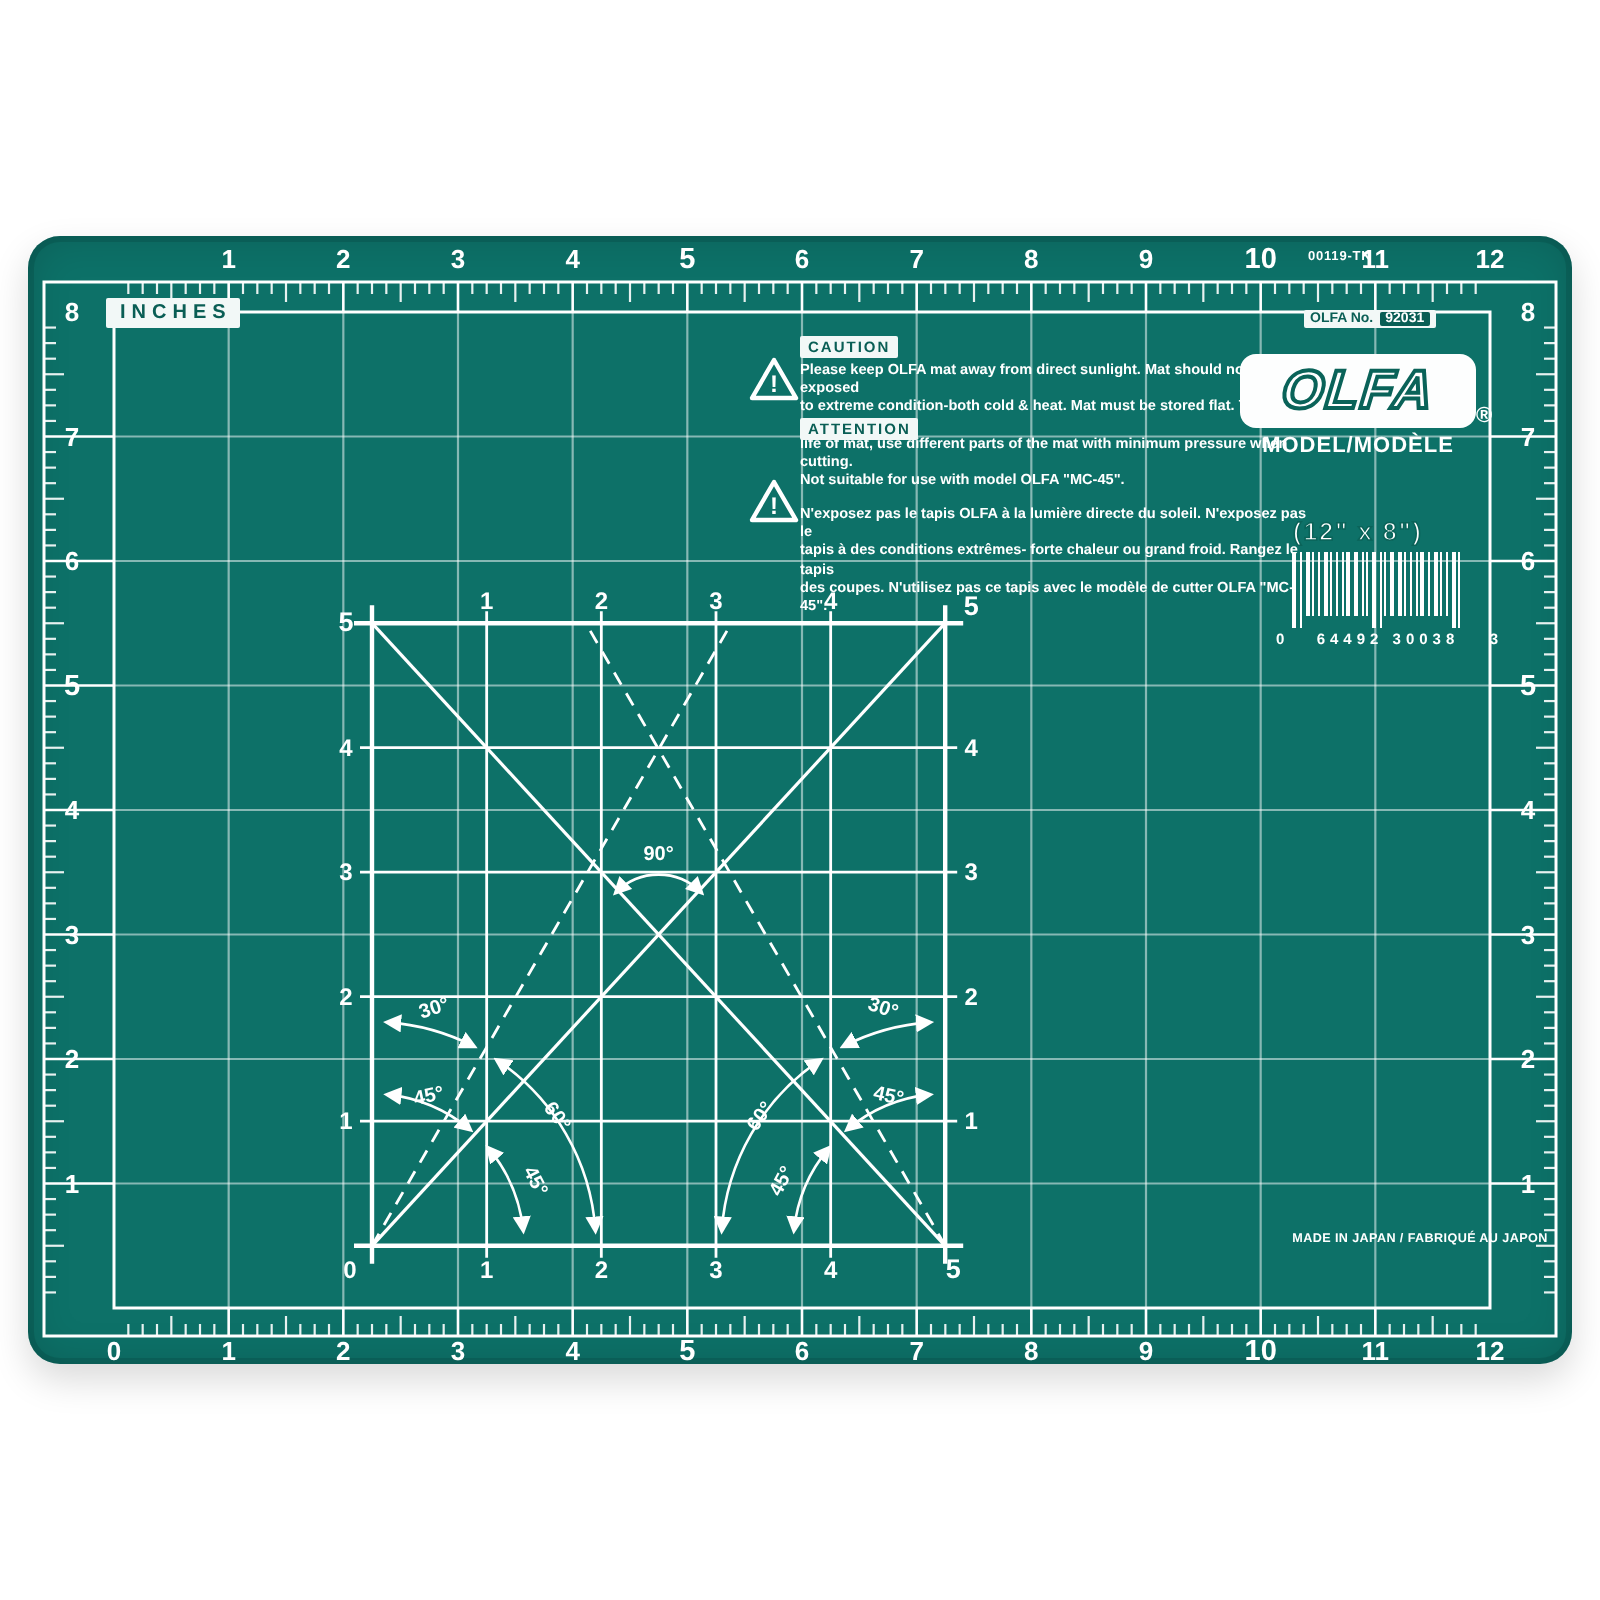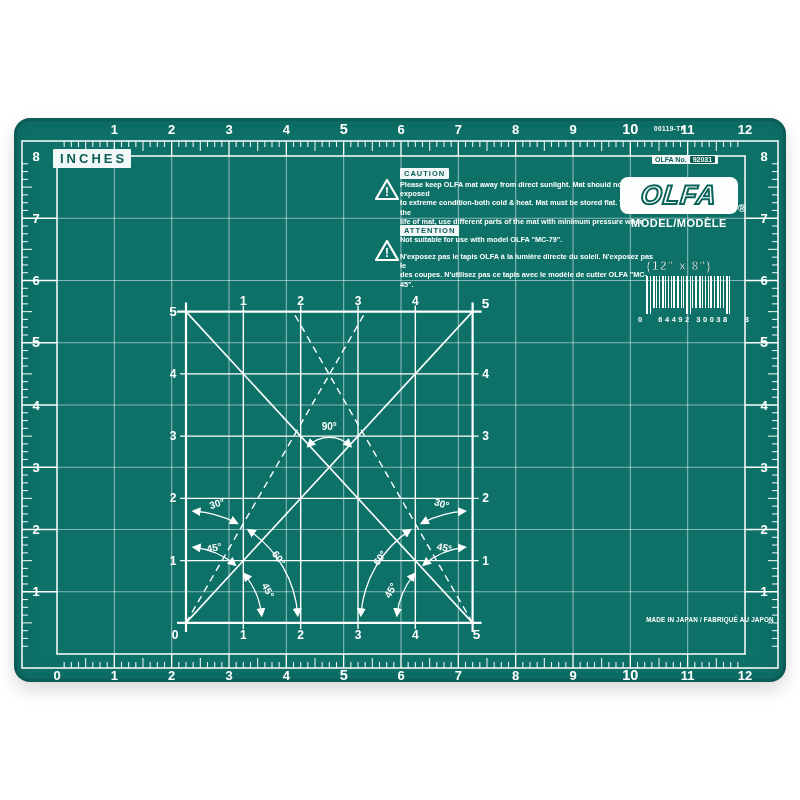--- a/index.html
+++ b/index.html
@@ -9,26 +9,26 @@
        border-radius:16px;
        box-shadow: inset 0 0 0 3px rgba(0,0,0,0.10), inset 0 0 22px rgba(0,0,0,0.16), 0 8px 18px rgba(0,0,0,0.15);}
   .mat > *{position:absolute;}
   svg text{font-family:"Liberation Sans","DejaVu Sans",sans-serif;fill:#fff;}
   .rn {font-size:13px;font-weight:700;}
   .rnb{font-size:14.5px;font-weight:800;}
   .sq {font-size:12px;font-weight:700;}
   .sqb{font-size:13.5px;font-weight:800;}
   .ang{font-size:10px;font-weight:700;}
   .chip{background:#f2f8f7;color:#0a5e55;font-weight:800;display:inline-block;border-radius:1px;}
-  .inches{left:39px;top:31px;font-size:13px;letter-spacing:3px;padding:2px 4px 2px 7px;}
+  .inches{left:39px;top:31px;font-size:10px;letter-spacing:3px;padding:2px 4px 2px 7px;}
   .note-title{font-size:7.5px;padding:1px 4px;letter-spacing:1px;}
   .note-lines{font-size:7.3px;line-height:9.2px;font-weight:700;color:#fff;width:258px;}
   .caution-title{left:386px;top:50px;}
   .caution-lines{left:386px;top:62px;}
-  .attention-title{left:386px;top:107px;}
+  .attention-title{left:386px;top:91px;}
   .attention-lines{left:386px;top:134px;}
   .warn{width:26px;height:24px;}
   .warn1{left:360px;top:60px;}
   .warn2{left:360px;top:121px;}
   .no-chip{left:638px;top:37px;font-size:7px;padding:1px 3px;display:flex;align-items:center;gap:3px;}
   .no-val{background:#0a5e55;color:#fff;padding:0 3px;font-weight:800;border-radius:1px;}
   .logo-panel{left:606px;top:59px;width:118px;height:37px;background:#fdfefe;border-radius:8px;
               display:flex;align-items:center;justify-content:center;}
   .logo-text{font-style:italic;font-weight:900;font-size:27px;letter-spacing:1px;color:#fff;
              -webkit-text-stroke:2px #0a6359;transform:skewX(-6deg);}
@@ -513,30 +513,31 @@
 
     <svg class="warn warn1" viewBox="0 0 26 24">
       <path d="M13 2 L24 21 L2 21 Z" fill="none" stroke="#fff" stroke-width="2.2" stroke-linejoin="round"></path>
       <text x="13" y="18" text-anchor="middle" style="font-size:12px;font-weight:800;">!</text>
     </svg>
     <div class="chip note-title caution-title">CAUTION</div>
     <div class="note-lines caution-lines" id="caution-lines">
         <div>Please keep OLFA mat away from direct sunlight. Mat should not be exposed</div>
         <div>to extreme condition-both cold &amp; heat. Mat must be stored flat. To extend the</div>
         <div>life of mat, use different parts of the mat with minimum pressure when cutting.</div>
-        <div>Not suitable for use with model OLFA "MC-79".</div>
+        <div>Not suitable for use with model OLFA "MC-45".</div>
       </div>
 
     <svg class="warn warn2" viewBox="0 0 26 24">
       <path d="M13 2 L24 21 L2 21 Z" fill="none" stroke="#fff" stroke-width="2.2" stroke-linejoin="round"></path>
       <text x="13" y="18" text-anchor="middle" style="font-size:12px;font-weight:800;">!</text>
     </svg>
     <div class="chip note-title attention-title">ATTENTION</div>
     <div class="note-lines attention-lines" id="attention-lines">
         <div>N'exposez pas le tapis OLFA à la lumière directe du soleil. N'exposez pas le</div>
+        <div>tapis à des conditions extrêmes- forte chaleur ou grand froid. Rangez le tapis</div>
         <div>des coupes. N'utilisez pas ce tapis avec le modèle de cutter OLFA "MC-45".</div>
       </div>
 
     <div class="chip no-chip">
       <span>OLFA No.</span>
       <span class="no-val">92031</span>
     </div>
     <div class="logo-panel">
       <span class="logo-text">OLFA</span>
     </div>

